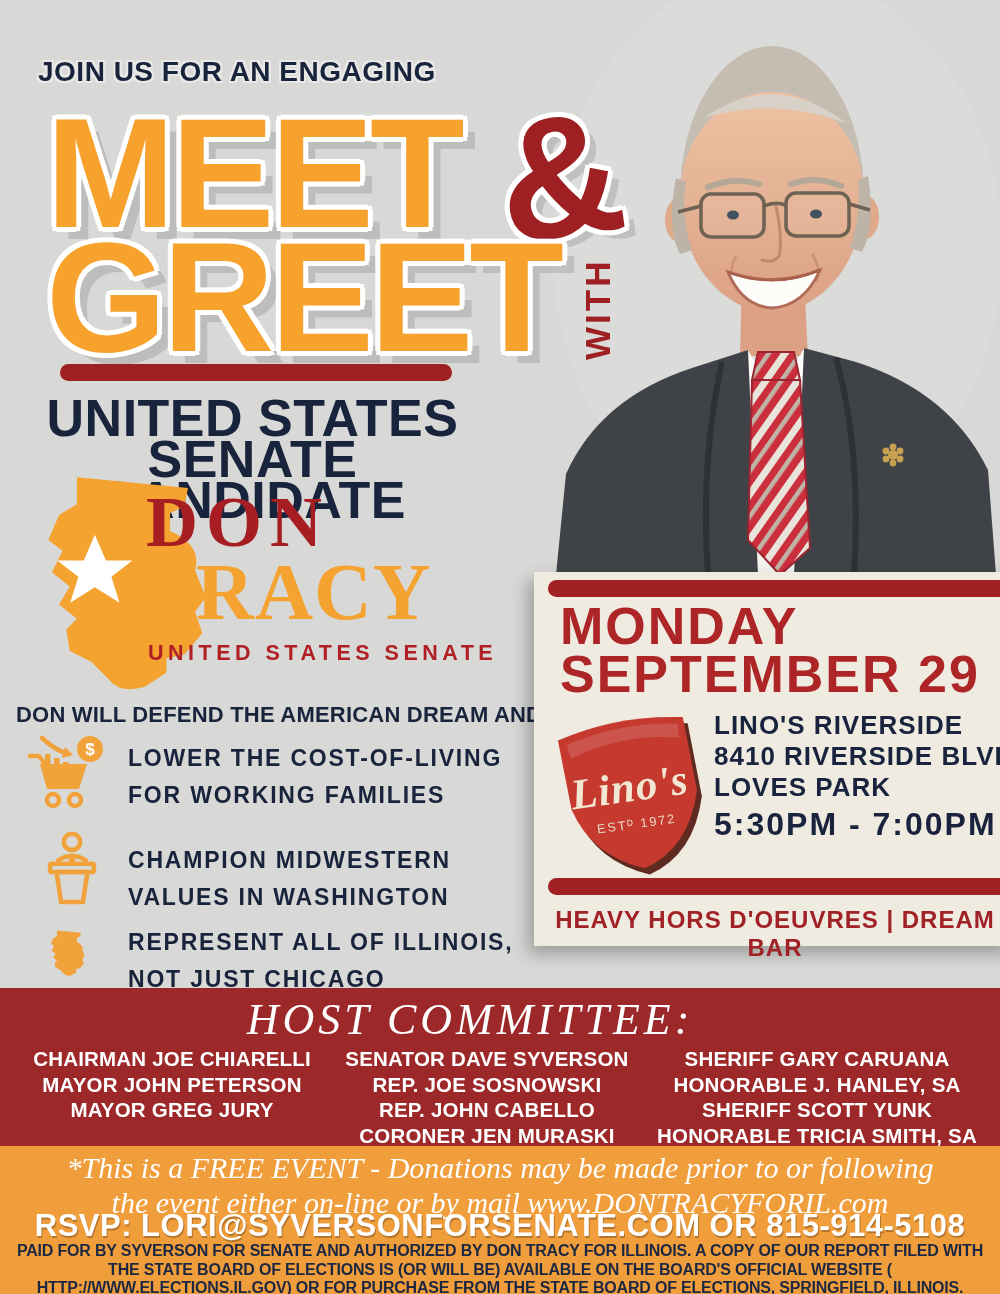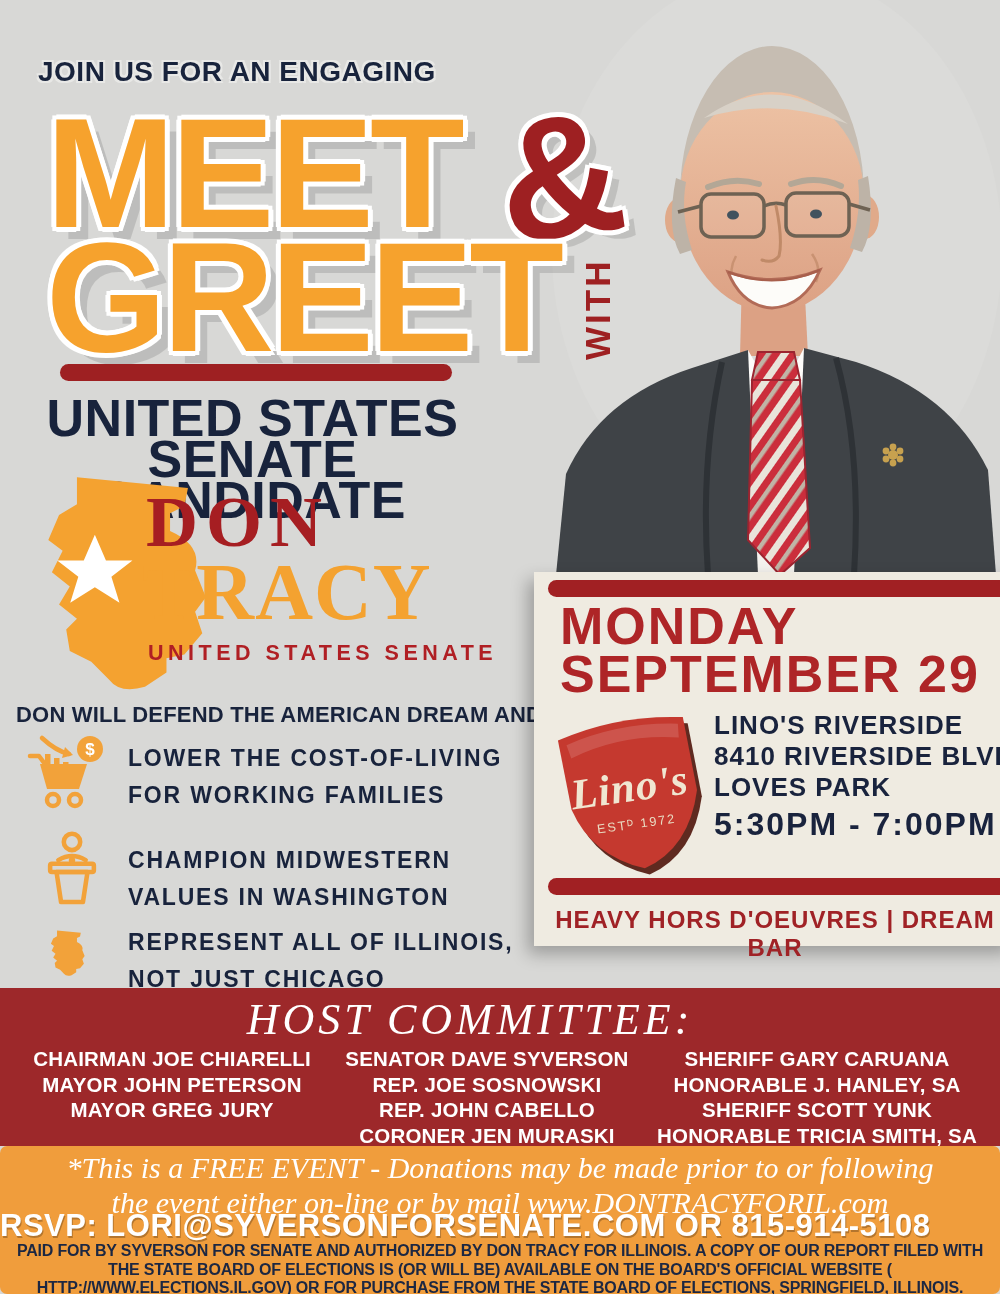--- a/index.html
+++ b/index.html
@@ -53,23 +53,23 @@
 
   
   .host-band{left:0;top:988px;width:1000px;height:158px;background:#9d282a;z-index:5;}
   .host-title{position:absolute;left:0;top:6px;width:940px;text-align:center;font-family:"Liberation Serif",serif;font-style:italic;font-size:44px;color:#fff;letter-spacing:4px;}
   .host-col{position:absolute;top:58px;text-align:center;font-size:20.5px;line-height:25.5px;font-weight:700;color:#fff;letter-spacing:.2px;}
   .hc1{left:12px;width:320px;}
   .hc2{left:332px;width:310px;}
   .hc3{left:642px;width:350px;}
 
   
-  .footer-band{left:0;top:1146px;width:1000px;height:148px;background:#f09d3c;z-index:5;border-radius:7px;}
+  .footer-band{left:0;top:1146px;width:1000px;height:148px;background:#f09d3c;z-index:5;}
   .free-event{position:absolute;left:0;top:4px;width:1000px;text-align:center;font-family:"Liberation Serif",serif;font-style:italic;font-size:30px;line-height:35px;color:#fff;}
-  .rsvp{position:absolute;left:0;top:62px;width:1000px;text-align:left;font-size:31px;font-weight:700;color:#fff;letter-spacing:.5px;text-shadow:1px 2px 0 rgba(0,0,0,.25);}
+  .rsvp{position:absolute;left:0;top:62px;width:1000px;text-align:center;font-size:31px;font-weight:700;color:#fff;letter-spacing:.5px;text-shadow:1px 2px 0 rgba(0,0,0,.25);}
   .disclaimer{position:absolute;left:0;top:96px;width:1000px;text-align:center;font-size:16px;line-height:18.5px;font-weight:700;color:#1c2742;letter-spacing:-.2px;}
 </style>
 </head>
 <body>
 
 <div id="flyer">
 
   <div class="abs photo">
     <svg width="448" height="575" viewBox="0 0 448 575">
       <defs>

